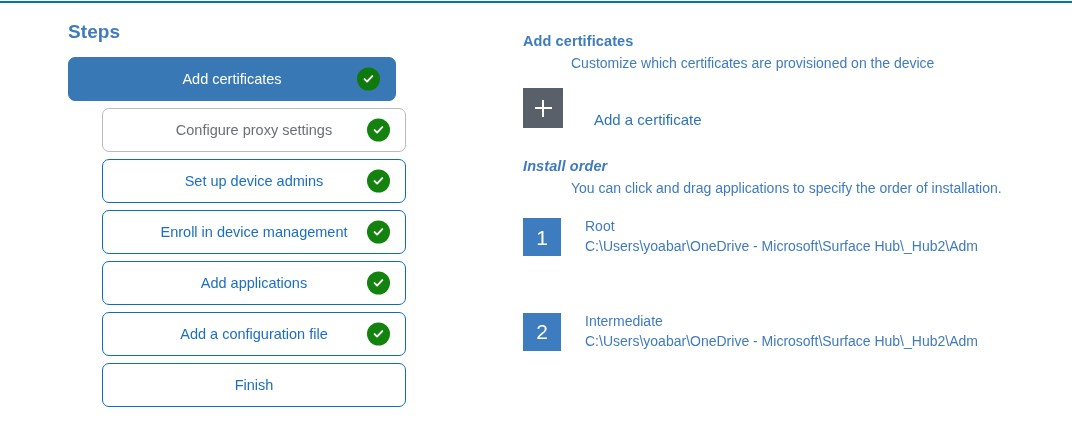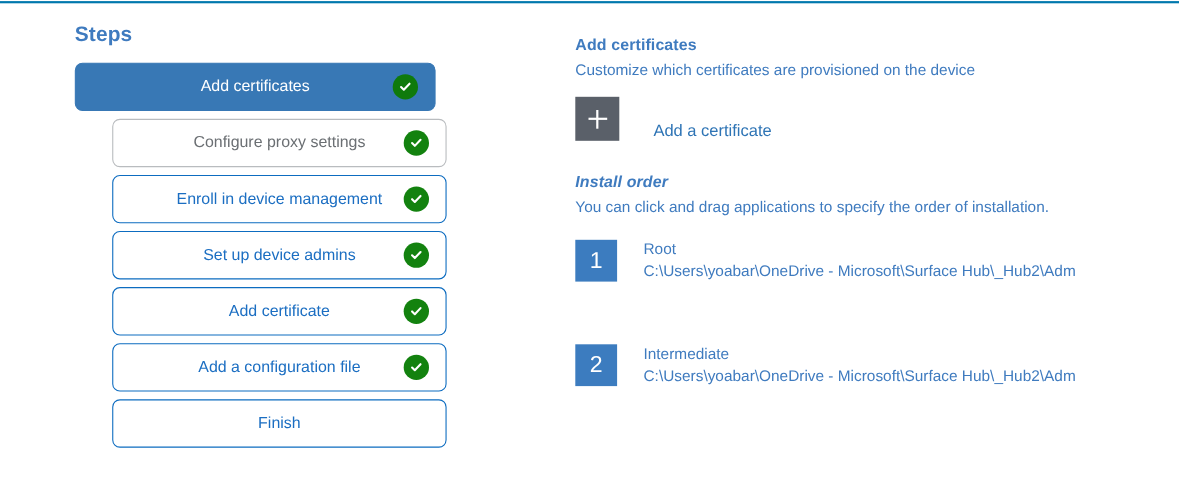--- a/index.html
+++ b/index.html
@@ -119,20 +119,21 @@
   .section-head {
     font-size: 14.5px;
     font-weight: bold;
     color: #3f7bbf;
     letter-spacing: .1px;
   }
   .section-sub {
     font-size: 14px;
     color: #3f7bbf;
     margin-top: 6px;
+    margin-left: 48px;
   }
 
   #add-cert-head { margin-top: 30px; }
 
   
   .add-cert-row {
     display: flex;
     align-items: flex-end;
     margin-top: 17px;
   }
@@ -235,39 +236,39 @@
       <div class="step is-muted">
         <span class="step-label">Configure proxy settings</span>
         <span class="check">
           <svg width="13" height="13" viewBox="0 0 13 13">
               <path d="M2.6 6.6 L5.1 9.1 L10.3 3.6" fill="none" stroke="#ffffff" stroke-width="1.9" stroke-linecap="round" stroke-linejoin="round"></path>
             </svg>
         </span>
       </div>
 
       <div class="step">
+        <span class="step-label">Set up device admins</span>
+        <span class="check">
+          <svg width="13" height="13" viewBox="0 0 13 13">
+              <path d="M2.6 6.6 L5.1 9.1 L10.3 3.6" fill="none" stroke="#ffffff" stroke-width="1.9" stroke-linecap="round" stroke-linejoin="round"></path>
+            </svg>
+        </span>
+      </div>
+
+      <div class="step">
         <span class="step-label">Enroll in device management</span>
         <span class="check">
           <svg width="13" height="13" viewBox="0 0 13 13">
               <path d="M2.6 6.6 L5.1 9.1 L10.3 3.6" fill="none" stroke="#ffffff" stroke-width="1.9" stroke-linecap="round" stroke-linejoin="round"></path>
             </svg>
         </span>
       </div>
 
       <div class="step">
-        <span class="step-label">Set up device admins</span>
-        <span class="check">
-          <svg width="13" height="13" viewBox="0 0 13 13">
-              <path d="M2.6 6.6 L5.1 9.1 L10.3 3.6" fill="none" stroke="#ffffff" stroke-width="1.9" stroke-linecap="round" stroke-linejoin="round"></path>
-            </svg>
-        </span>
-      </div>
-
-      <div class="step">
-        <span class="step-label">Add certificate</span>
+        <span class="step-label">Add applications</span>
         <span class="check">
           <svg width="13" height="13" viewBox="0 0 13 13">
               <path d="M2.6 6.6 L5.1 9.1 L10.3 3.6" fill="none" stroke="#ffffff" stroke-width="1.9" stroke-linecap="round" stroke-linejoin="round"></path>
             </svg>
         </span>
       </div>
 
       <div class="step">
         <span class="step-label">Add a configuration file</span>
         <span class="check">

